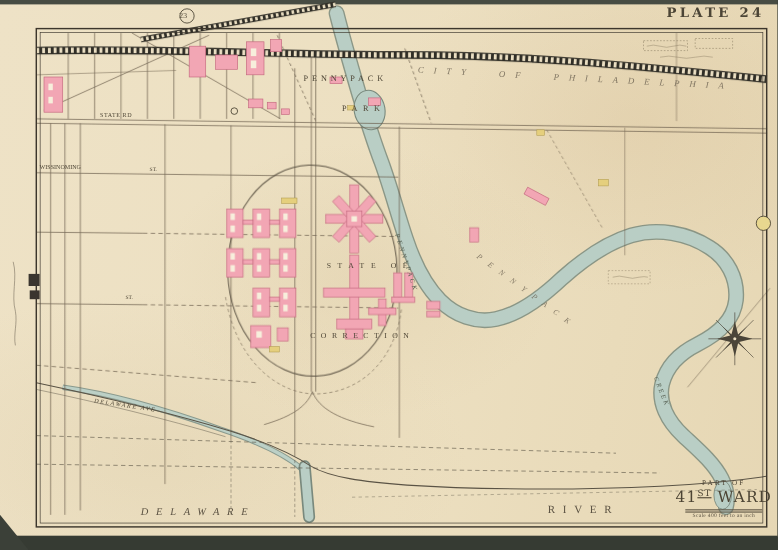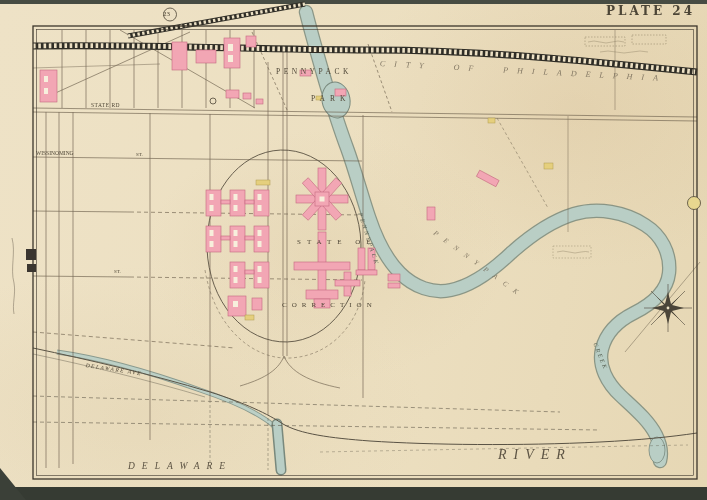--- a/index.html
+++ b/index.html
@@ -257,24 +257,30 @@
   <div class="lbl" style="left:299px;top:95px;font-size:7.5px;letter-spacing:5px;margin-left:12px;">PARK</div>
 
   <div class="lbl" style="left:297px;top:239px;font-size:7px;letter-spacing:6px;">STATE OF</div>
   <div class="lbl" style="left:282px;top:302px;font-size:7px;letter-spacing:5px;">CORRECTION</div>
 
   <div class="lbl" style="left:363px;top:212px;font-size:6px;font-style:italic;letter-spacing:2.5px;color:#566052;transform:rotate(72deg);transform-origin:left top;">PENNYPACK</div>
   <div class="lbl" style="left:436px;top:230px;font-size:7px;font-style:italic;letter-spacing:8px;color:#6f6554;opacity:.8;transform:rotate(36deg);transform-origin:left top;">PENNYPACK</div>
   <div class="lbl" style="left:598px;top:342px;font-size:6px;font-style:italic;letter-spacing:2px;color:#566052;transform:rotate(68deg);transform-origin:left top;">CREEK</div>
 
   <div class="lbl" style="left:128px;top:462px;font-size:9.5px;font-style:italic;letter-spacing:7px;color:#5d5444;">DELAWARE</div>
-  <div class="lbl" style="left:498px;top:448px;font-size:14px;font-style:italic;letter-spacing:7px;color:#5d5444;">RIVER</div>
+  <div class="lbl" style="left:498px;top:459px;font-size:10px;letter-spacing:7px;color:#5d5444;">RIVER</div>
 
   <div class="lbl" style="left:91px;top:103px;font-size:5.5px;letter-spacing:.5px;">STATE RD</div>
   <div class="lbl" style="left:36px;top:151px;font-size:5.5px;">WISSINOMING</div>
   <div class="lbl" style="left:136px;top:152px;font-size:5px;">ST.</div>
   <div class="lbl" style="left:114px;top:269px;font-size:5px;">ST.</div>
   <div class="lbl" style="left:86px;top:363px;font-size:5.5px;font-style:italic;letter-spacing:1.5px;transform:rotate(8.5deg);transform-origin:left top;">DELAWARE AVE</div>
 
+  <div class="cartouche">
+    <div class="partof">PART OF</div>
+    <div class="ward"><span>41</span><sup>ST</sup> <span>WARD</span></div>
+    <div class="rule"></div>
+    <div class="scale">Scale 400 feet to an inch</div>
+  </div>
 
   <div class="edge-bottom"></div>
   <div class="edge-corner"></div>
 </div>
 
 </body></html>

